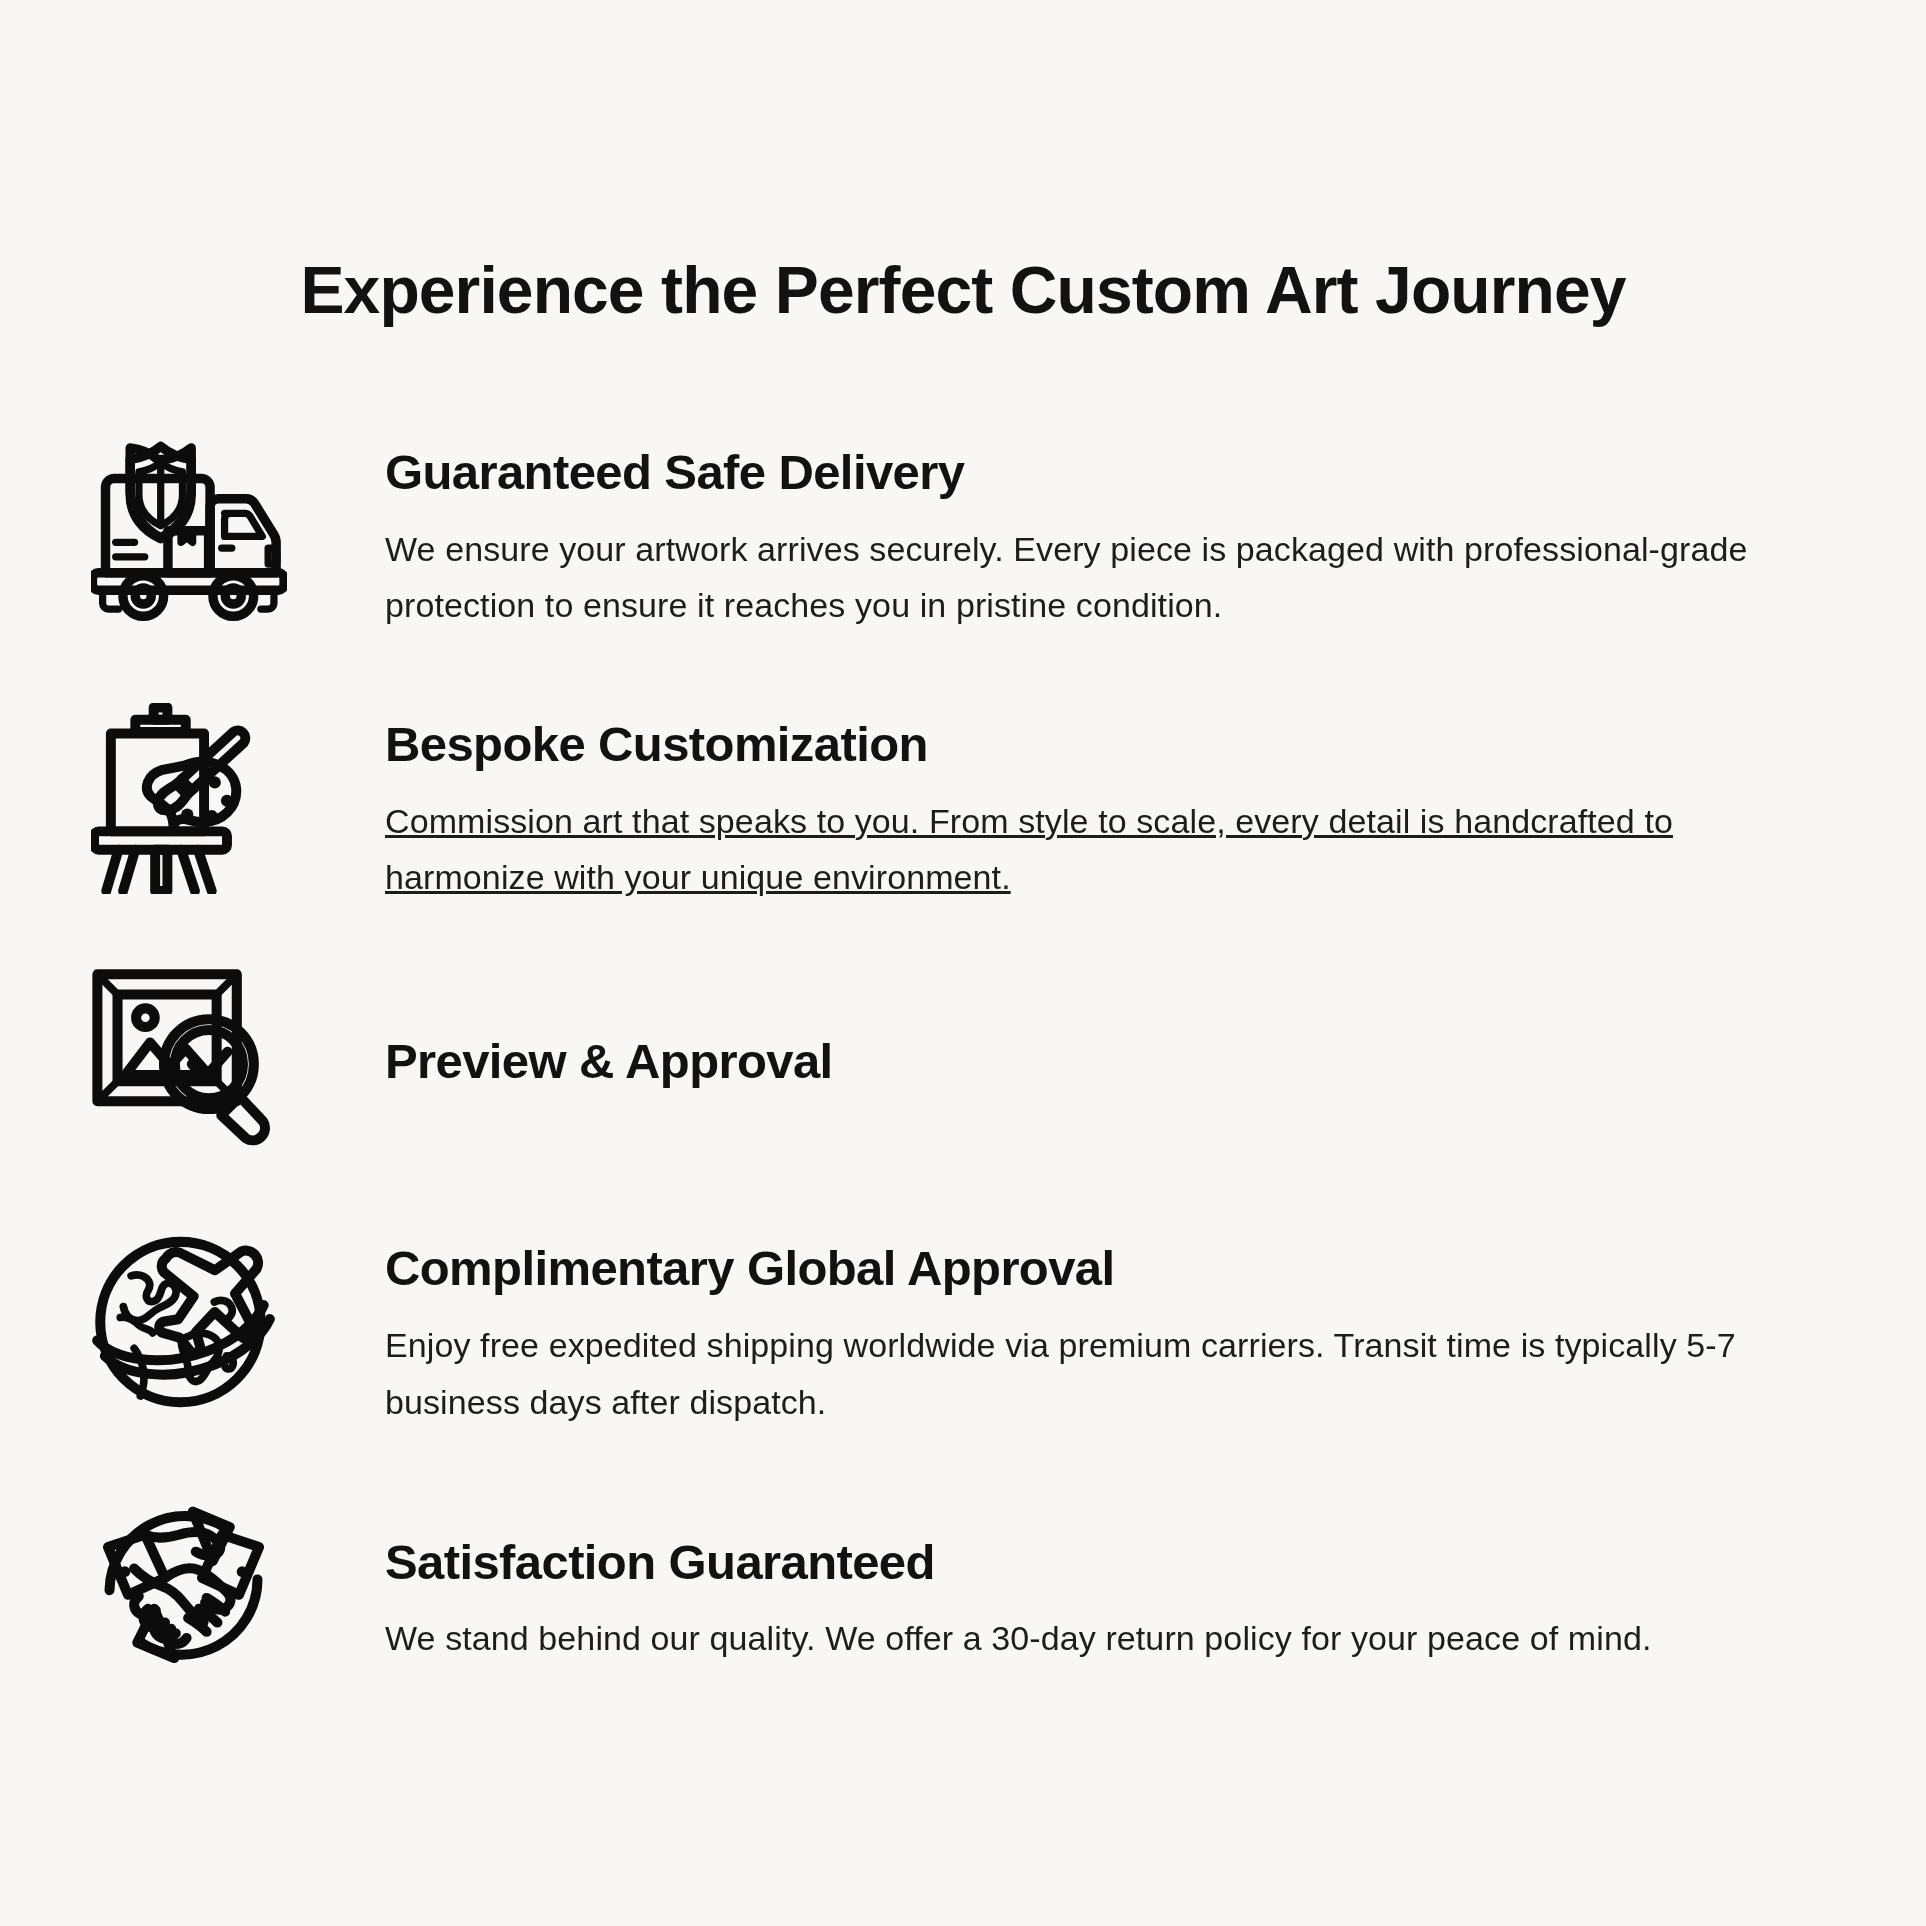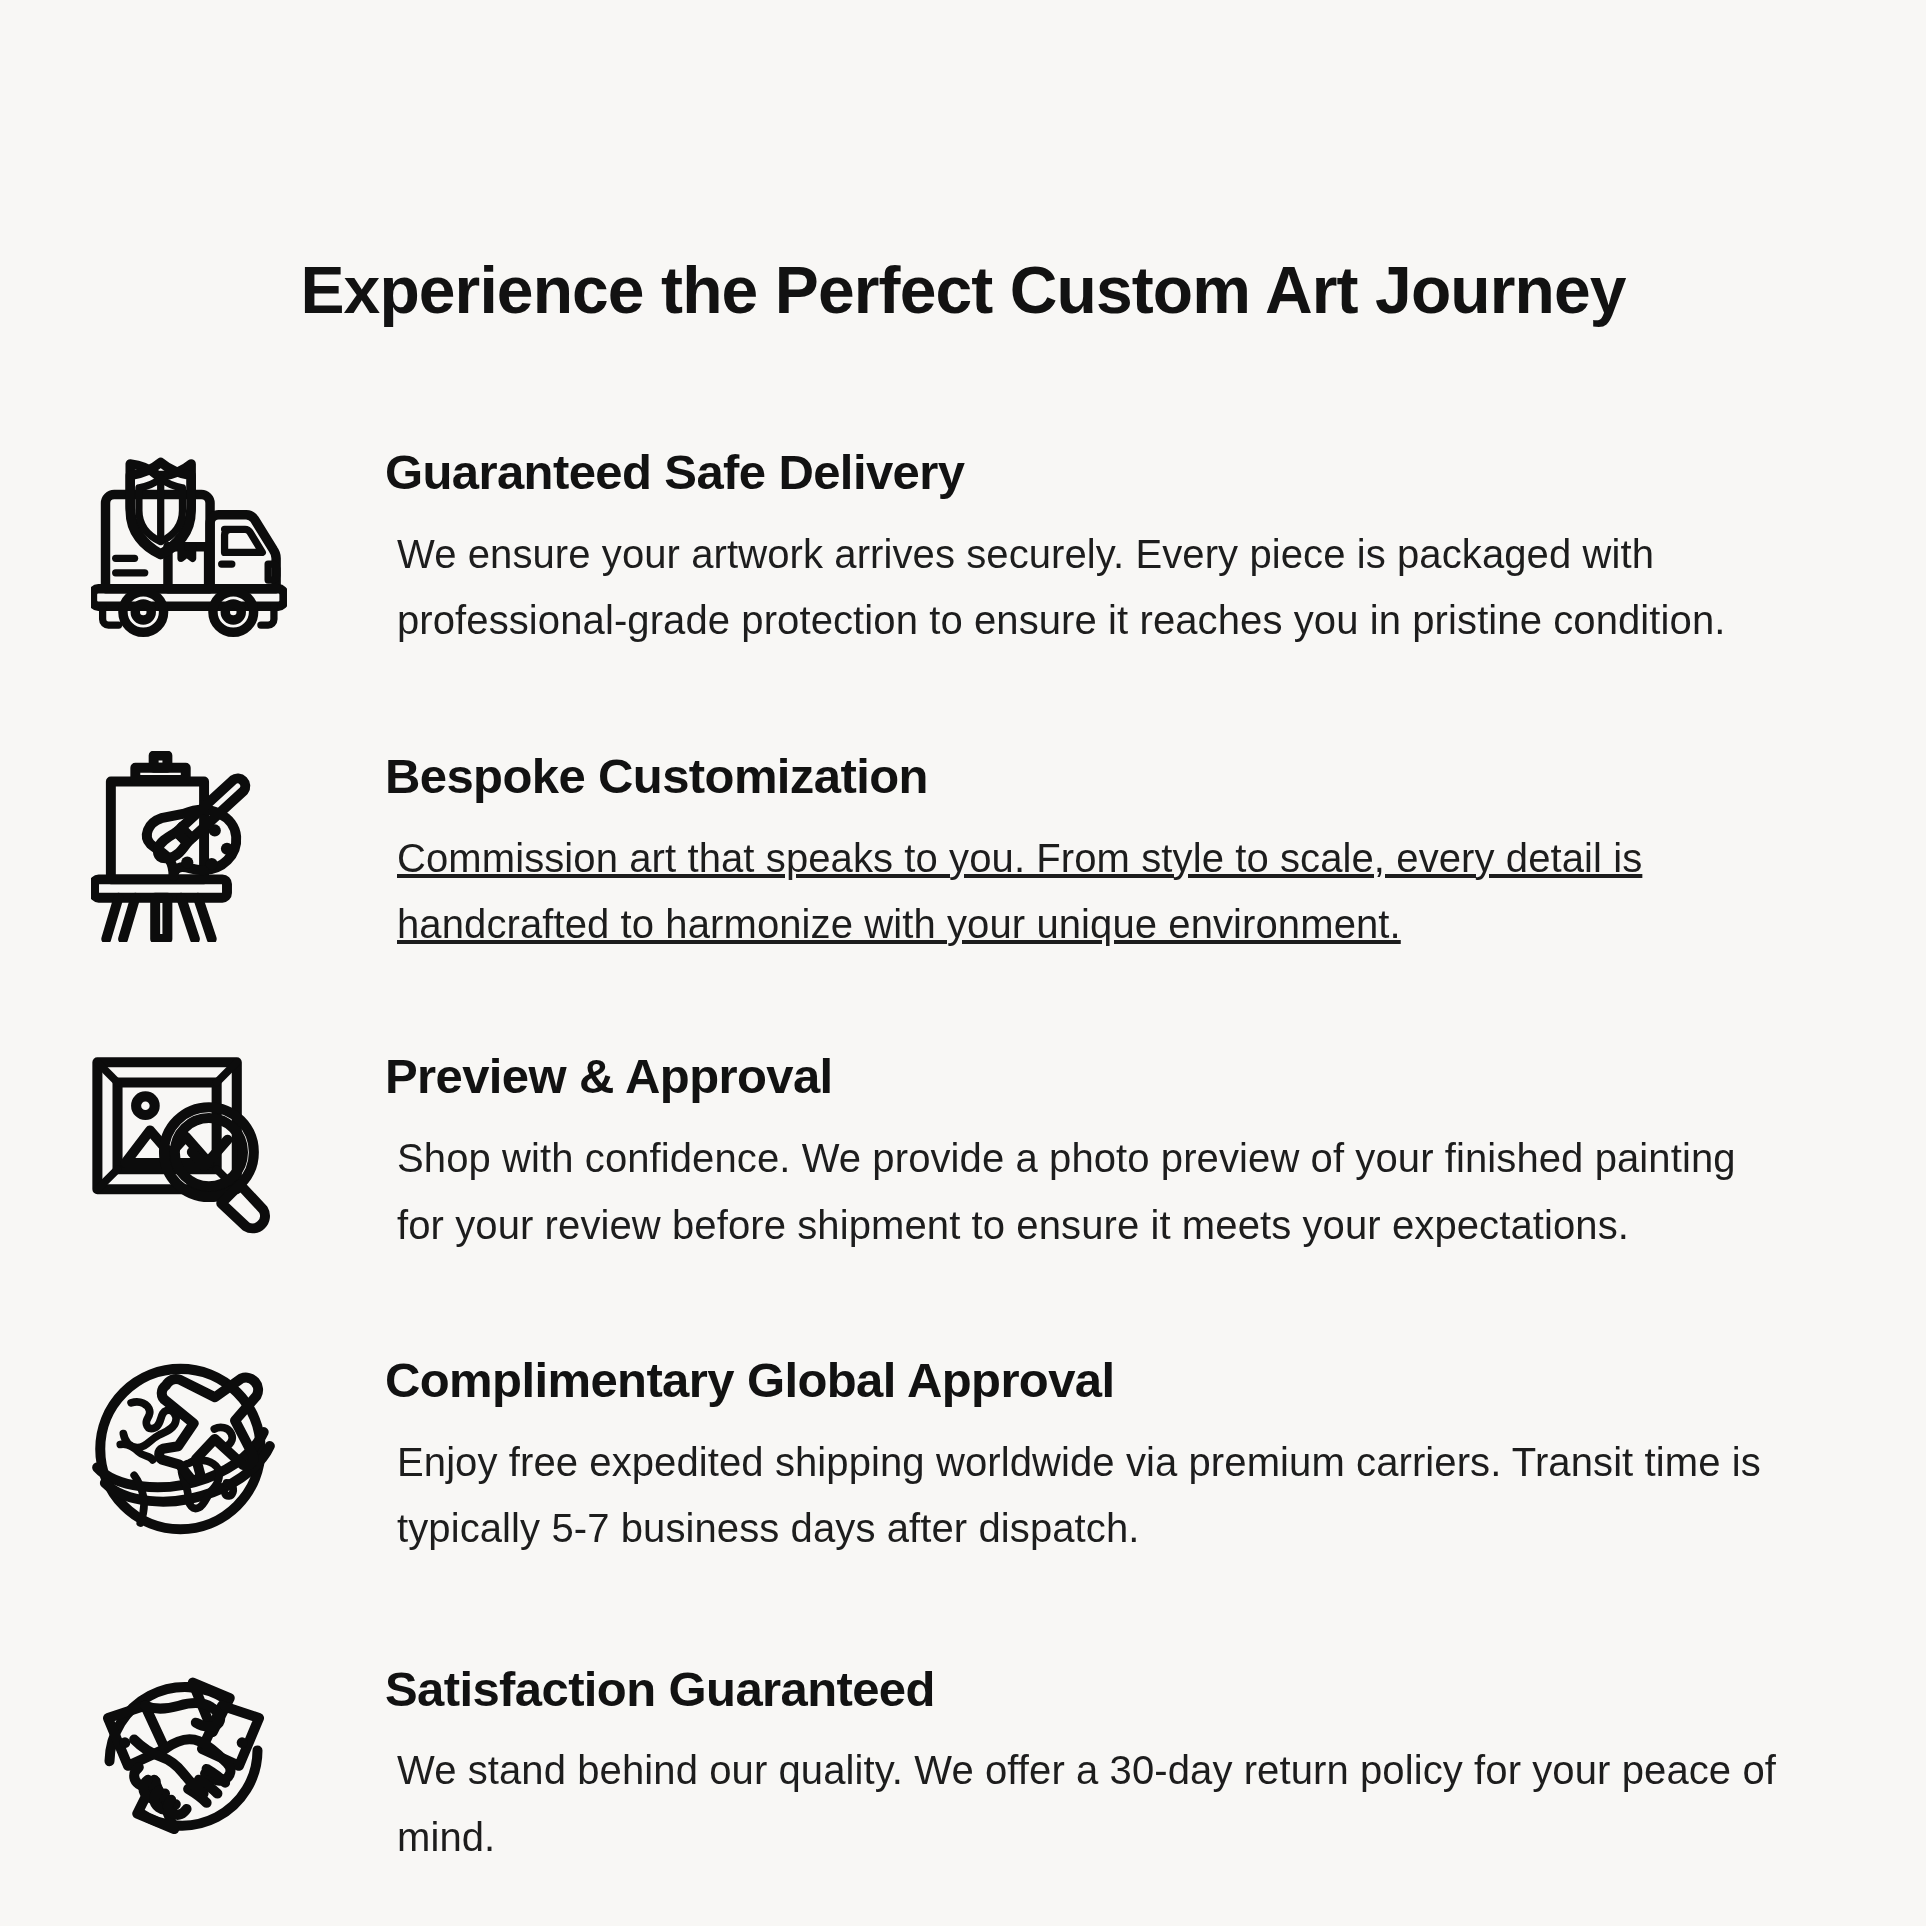--- a/index.html
+++ b/index.html
@@ -76,26 +76,26 @@
   .feature-heading {
     font-size: 49px;
     line-height: 1.14;
     font-weight: 700;
     letter-spacing: -0.6px;
     color: #121212;
     margin: 0 0 20px 0;
   }
 
   .feature-desc {
-    font-size: 40px;
+    font-size: 34px;
     line-height: 1.66;
     font-weight: 400;
     letter-spacing: 0.1px;
     color: #1d1d1d;
-    margin: 12px;
+    margin: 0;
     max-width: 1468px;
   }
 
   
   .feature-row[data-row="0"] .feature-desc { max-width: 1387px; }
   .feature-row[data-row="1"] .feature-desc { max-width: 1295px; text-decoration: underline; }
   .feature-row[data-row="2"] .feature-desc { max-width: 1379px; }
   .feature-row[data-row="3"] .feature-desc { max-width: 1387px; }
   .feature-row[data-row="4"] .feature-desc { max-width: 1487px; }
 
@@ -220,21 +220,20 @@
           <circle class="ln" cx="152" cy="128" r="58"></circle>
           <circle class="ln" cx="152" cy="128" r="44"></circle>
 
           <path class="ln" d="M130 128 l16 18 l30 -34"></path>
 
           <path class="ln" d="M192 170 l30 32 a16 16 0 0 1 -22 22 l-32 -30 Z"></path>
         </svg>
       </div>
       <div class="feature-body">
         <div class="feature-heading">Preview &amp; Approval</div>
-        <p class="feature-desc">Shop with confidence. We provide a photo preview of your finished painting for your review before shipment to ensure it meets your expectations.</p>
       </div>
     </div>
 
     <div class="feature-row" data-row="3">
       <div class="feature-icon">
         <svg viewBox="0 0 240 240" xmlns="http://www.w3.org/2000/svg">
 
           <circle class="ln" cx="116" cy="122" r="104"></circle>
 
           <path class="ln" d="M8 146 C30 170 90 182 150 160 C188 146 214 122 224 100"></path>

